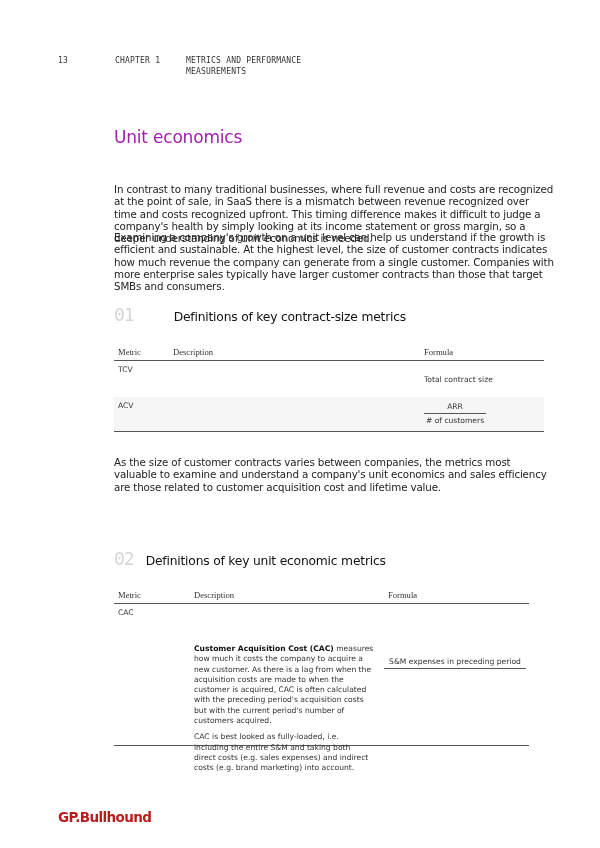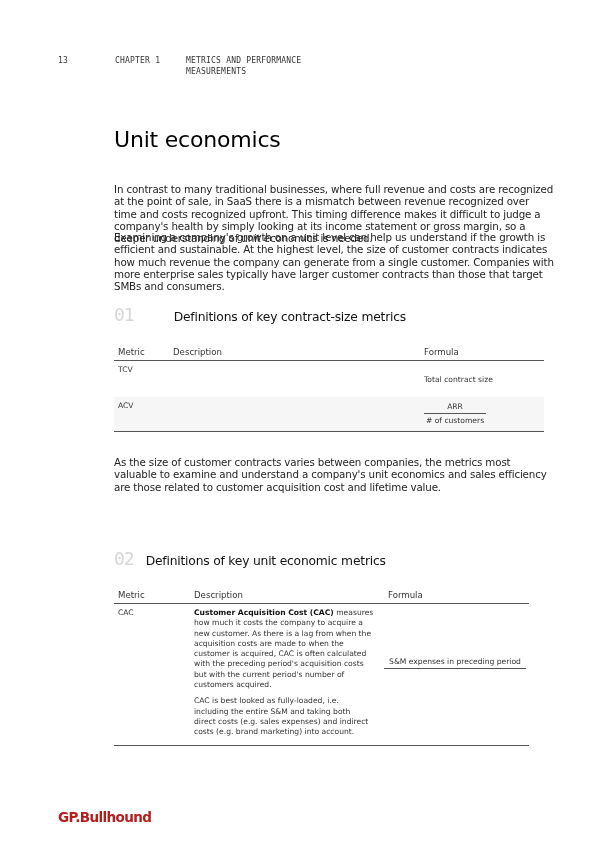--- a/index.html
+++ b/index.html
@@ -4,36 +4,36 @@
   <style>
     * { margin: 0; padding: 0; box-sizing: border-box; }
     html, body { width: 600px; height: 848px; background: #ffffff; overflow: hidden; }
     body { position: relative; font-family: "DejaVu Sans", sans-serif; color: #1a1a1a; }
 
     .running-header { position: absolute; top: 55px; left: 58px; font-family: "DejaVu Sans Mono", monospace; font-size: 8px; color: #333; line-height: 11px; letter-spacing: 0.2px; }
     .running-header .page-num { position: absolute; left: 0; top: 0; }
     .running-header .chapter { position: absolute; left: 57px; top: 0; white-space: nowrap; }
     .running-header .section-title { position: absolute; left: 128px; top: 0; width: 150px; }
 
-    .h1 { position: absolute; top: 127px; left: 114px; font-size: 22px; font-weight: normal; color: #000000; letter-spacing: -0.2px; }
+    .h1 { position: absolute; top: 127px; left: 114px; font-size: 17px; font-weight: normal; color: #a21caf; letter-spacing: -0.2px; }
 
     .body-text { position: absolute; left: 114px; width: 440px; font-size: 10.3px; line-height: 12.3px; color: #222; letter-spacing: -0.15px; }
     .p1 { top: 163px; margin-top: 20px; }
     .p2 { top: 231px; }
     .p3 { top: 456px; }
 
     .sec-head { position: absolute; left: 114px; display: flex; align-items: baseline; }
     .sec-num { font-family: "DejaVu Sans Mono", monospace; font-size: 18px; color: #d6d6d6; margin-right: 12px; letter-spacing: -1px; }
     .sec-title { font-size: 12.3px; color: #111; letter-spacing: -0.2px; }
     .sec1 { top: 304px; gap: 28px; }
     .sec2 { top: 548px; }
 
     .tbl { position: absolute; left: 114px; font-size: 7.6px; color: #333; }
     .tbl .hdr { position: relative; height: 17px; border-bottom: 1.3px solid #555; font-size: 8.6px; color: #333; }
-    .tbl .hdr span { position: absolute; top: 3px; }
+    .tbl .hdr span { position: absolute; top: 3px; font-family: Liberation Serif, serif; }
     .tbl .row { position: relative; }
     .tbl .cell { position: absolute; line-height: 10.3px; }
     .tbl b { font-weight: bold; color: #111; }
 
     
     .t1 { top: 344px; width: 430px; }
     .t1 .c-metric { left: 4px; }
     .t1 .c-desc { left: 59px; width: 230px; }
     .t1 .c-form { left: 310px; }
     .t1 .row1 { height: 36px; }
@@ -41,21 +41,21 @@
     .t1 .row .cell { top: 4px; }
 
     .frac { position: absolute; text-align: center; font-size: 7.6px; color: #333; }
     .frac .num { display: block; padding-bottom: 2px; }
     .frac .line { display: block; border-top: 1px solid #555; margin-bottom: 2px; }
     .frac .den { display: block; line-height: 9.5px; }
 
     
     .t2 { top: 587px; width: 415px; }
     .t2 .c-metric { left: 4px; }
-    .t2 .c-desc { left: 80px; width: 180px; }
+    .t2 .c-desc { left: 80px; width: 180px; margin-top: 36px; }
     .t2 .row1 { height: 142px; border-bottom: 1.3px solid #555; }
     .t2 .row .cell { top: 4px; }
     .t2 .desc-p2 { margin-top: 6px; display: block; }
 
     .logo { position: absolute; left: 58px; top: 809px; font-family: "DejaVu Sans", sans-serif; font-weight: bold; font-size: 13.5px; color: #b91c1c; letter-spacing: -0.6px; }
   </style>
 </head>
 <body>
 
 <div class="running-header">

